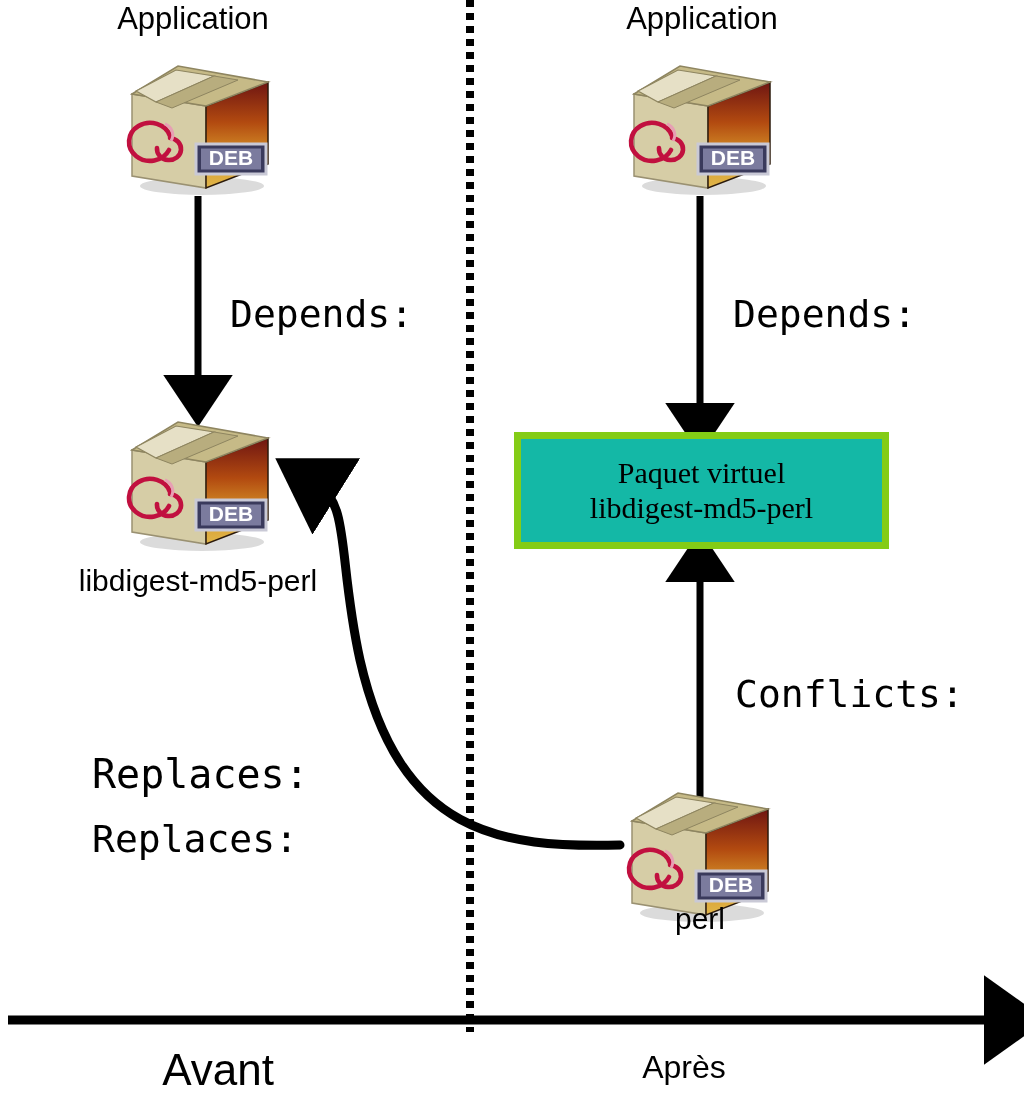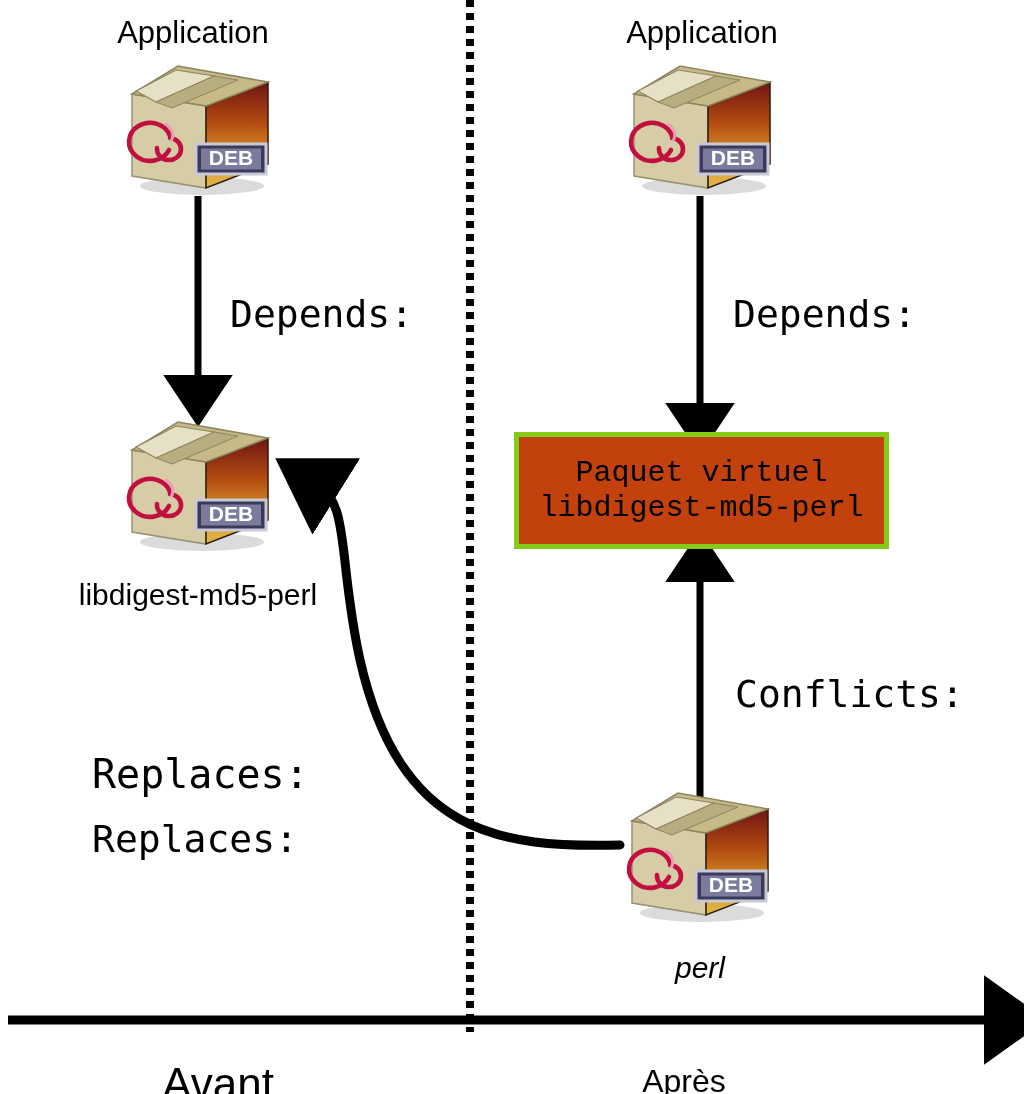--- a/index.html
+++ b/index.html
@@ -27,42 +27,42 @@
     white-space: nowrap;
     line-height: 1.08;
   }
   .lbl-sans {
     font-family: "Liberation Sans", sans-serif;
   }
   .lbl-mono {
     font-family: "DejaVu Sans Mono", "Liberation Mono", monospace;
     margin-top: 26px;
   }
-  .ctr { transform: translateX(-50%); margin-top: 14px; }
+  .ctr { transform: translateX(-50%); }
 
   
   .pkg {
     position: absolute;
     width: 160px;
     height: 132px;
     text-decoration: underline;
   }
   .pkg svg { display: block; width: 100%; height: 100%; }
 
   
   .vbox {
     position: absolute;
-    border: 5px solid #84cc16;
-    background: #c2410c;
+    border: 7px solid #84cc16;
+    background: #14b8a6;
     box-sizing: border-box;
     display: flex;
     flex-direction: column;
     align-items: center;
     justify-content: center;
-    font-family: Liberation Mono, monospace;
+    font-family: Liberation Serif, serif;
     color: #000;
     line-height: 1.14;
   }
 </style>
 </head>
 <body>
 
 <div id="canvas">
 
   <svg class="svg-layer" viewBox="0 0 1024 1094" xmlns="http://www.w3.org/2000/svg">
@@ -228,19 +228,19 @@
   <div class="lbl lbl-mono" style="left:733px; top:268px; font-size:38px;">Depends:</div>
 
   <div class="lbl lbl-sans ctr" style="left:198px; top:565px; font-size:30px;">libdigest-md5-perl</div>
 
   <div class="lbl lbl-mono" style="left:92px; top:727px; font-size:40px;">Replaces:</div>
 
   <div class="lbl lbl-mono" style="left:92px; top:793px; font-size:38px;">Replaces:</div>
 
   <div class="lbl lbl-mono" style="left:735px; top:648px; font-size:38px;">Conflicts:</div>
 
-  <div class="lbl lbl-sans ctr" style="left:700px; top:938px; font-size:30px;font-style:italic;">perl</div>
+  <div class="lbl lbl-sans ctr" style="left:700px; top:903px; font-size:30px;">perl</div>
 
   <div class="lbl lbl-sans ctr" style="left:218px; top:1046px; font-size:44px;">Avant</div>
 
   <div class="lbl lbl-sans ctr" style="left:684px; top:1050px; font-size:32px;">Après</div>
 
 </div>
 
 </body></html>

